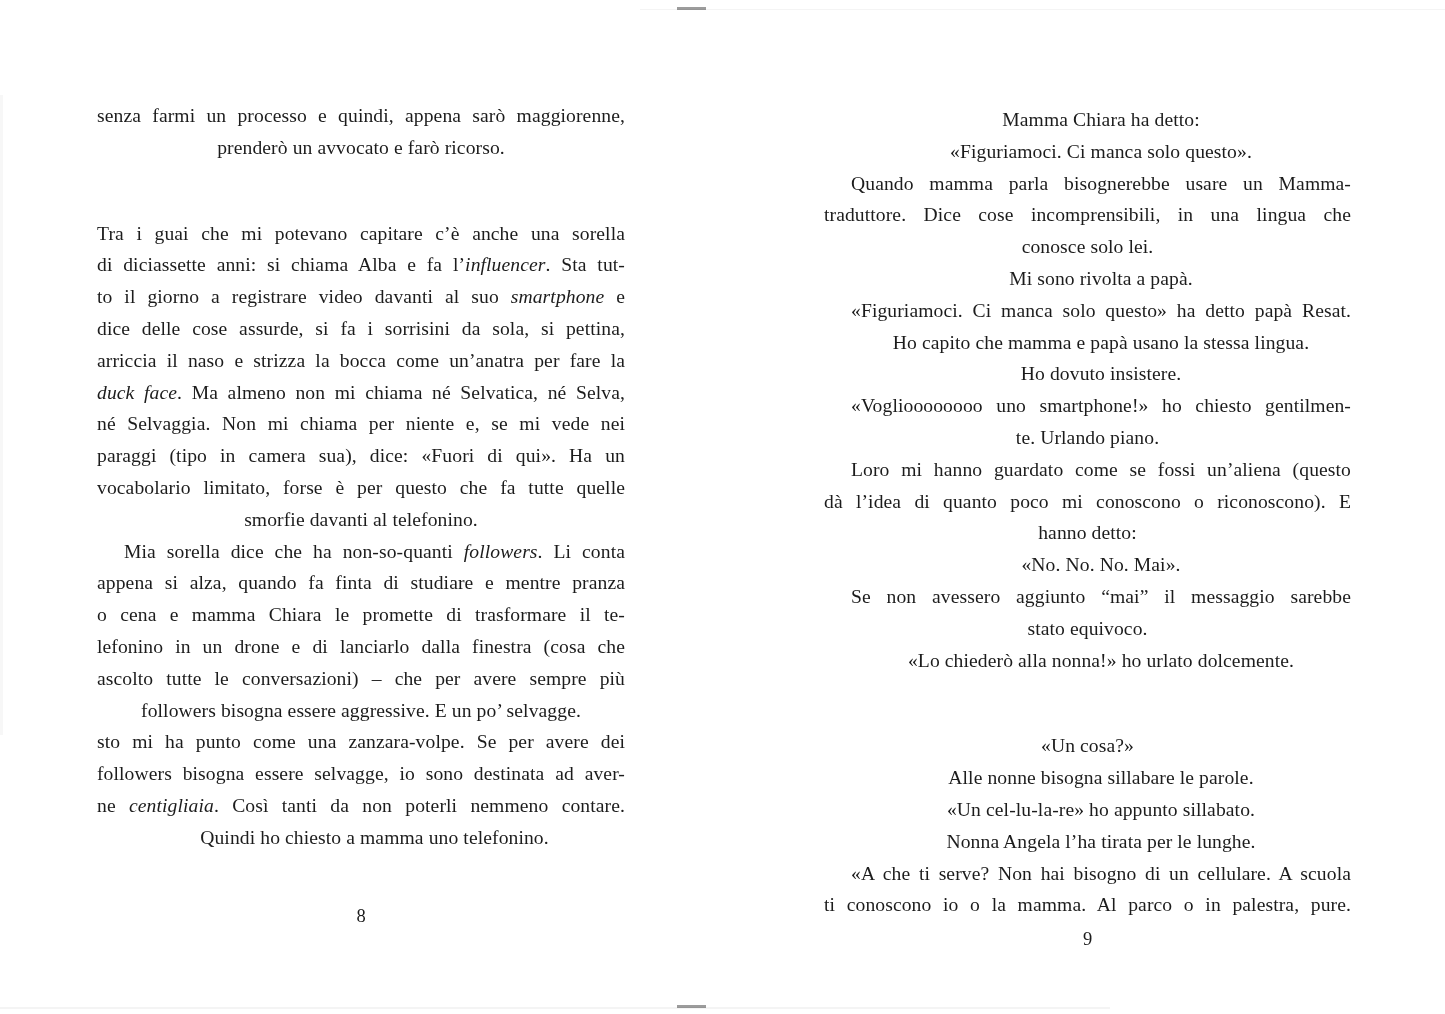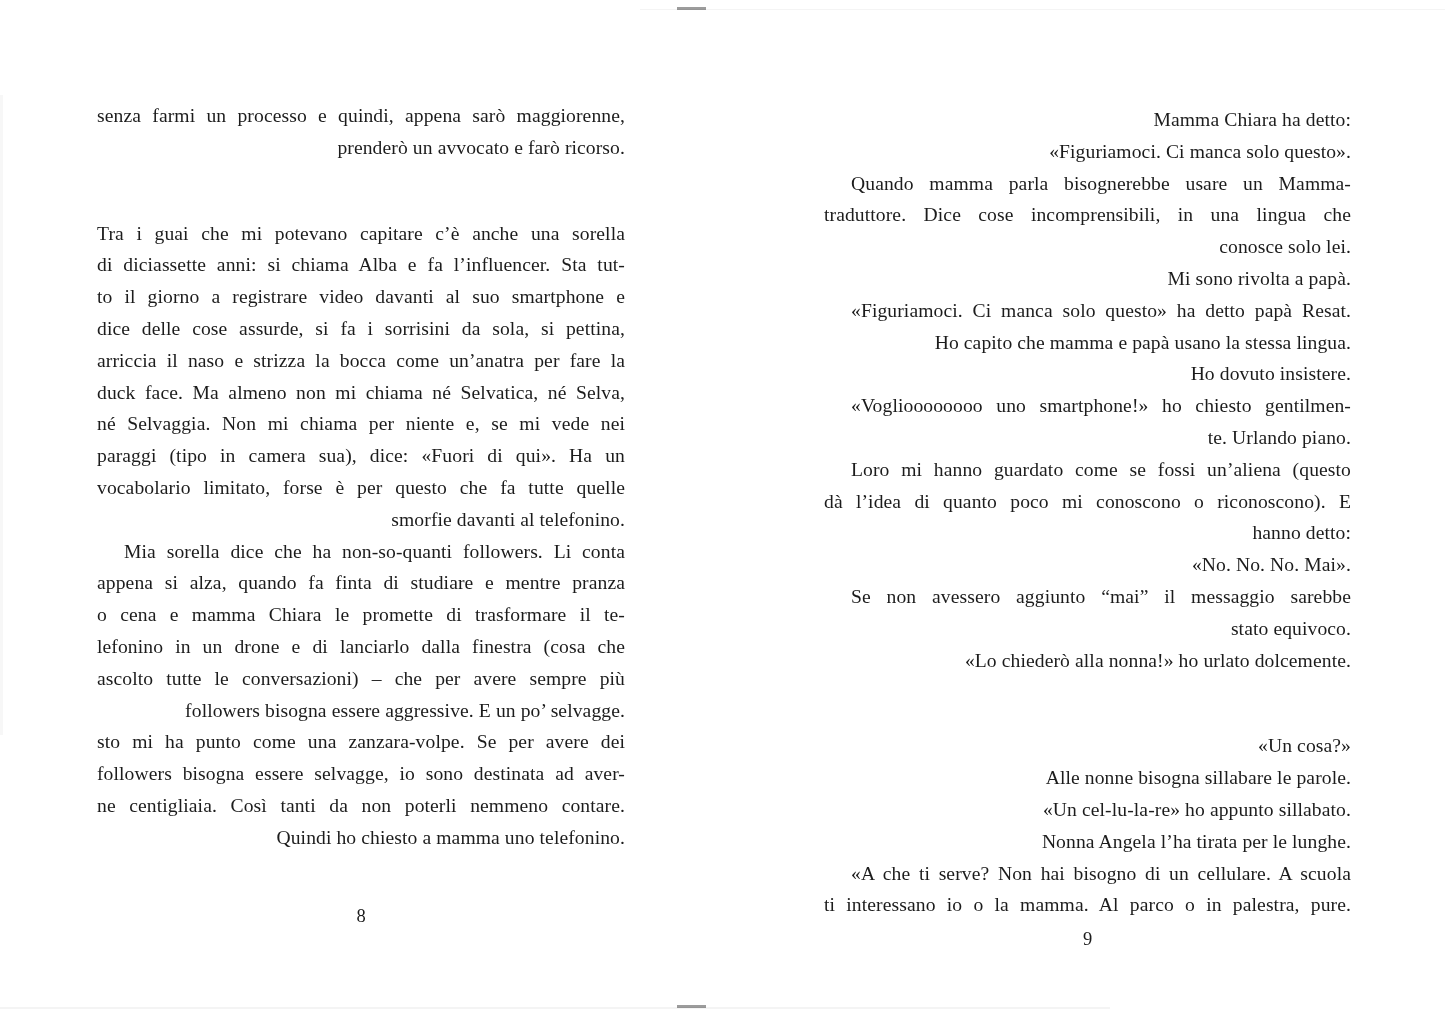--- a/index.html
+++ b/index.html
@@ -22,29 +22,29 @@
     position: absolute;
   }
   .text-col.left  { left: 97px;  top: 100px; width: 528px; }
   .text-col.right { left: 824px; top: 104px; width: 527px; }
   .line {
     height: 31.8px;
     line-height: 31.8px;
     font-size: 19.6px;
     letter-spacing: 0.1px;
     overflow: hidden;
-    text-align: right;
+    text-align: center;
   }
   .line.just {
     text-align: justify;
     text-align-last: justify;
   }
   .line.ind { padding-left: 27px; }
   .line.gap { margin-top: 54px; }
-  .it { }
+  .it { font-style: italic; }
   .page-number {
     position: absolute;
     font-size: 18.5px;
     color: var(--ink-color, #1c1c1c);
     text-align: center;
   }
   .page-number.left  { left: 97px;  top: 906px; width: 528px; }
   .page-number.right { left: 824px; top: 929px; width: 527px; }
   
   .mark { position: absolute; background: var(--mark-color, #9c9c9c); }
@@ -102,21 +102,21 @@
       <div class="line"><span>hanno detto:</span></div>
       <div class="line ind"><span>«No. No. No. Mai».</span></div>
       <div class="line just ind"><span>Se non avessero aggiunto “mai” il messaggio sarebbe</span></div>
       <div class="line"><span>stato equivoco.</span></div>
       <div class="line ind"><span>«Lo chiederò alla nonna!» ho urlato dolcemente.</span></div>
       <div class="line gap"><span>«Un cosa?»</span></div>
       <div class="line ind"><span>Alle nonne bisogna sillabare le parole.</span></div>
       <div class="line ind"><span>«Un cel-lu-la-re» ho appunto sillabato.</span></div>
       <div class="line ind"><span>Nonna Angela l’ha tirata per le lunghe.</span></div>
       <div class="line just ind"><span>«A che ti serve? Non hai bisogno di un cellulare. A scuola</span></div>
-      <div class="line just"><span>ti interessano io o la mamma. Al parco o in palestra, pure.</span></div>
+      <div class="line just"><span>ti conoscono io o la mamma. Al parco o in palestra, pure.</span></div>
     </div>
 
   <div class="page-number left">8</div>
 
   <div class="page-number right">9</div>
 
   <div class="mark mark-top-dash"></div>
   <div class="mark mark-bottom-dash"></div>
   <div class="faint faint-top-line"></div>
   <div class="faint faint-bottom-line"></div>

